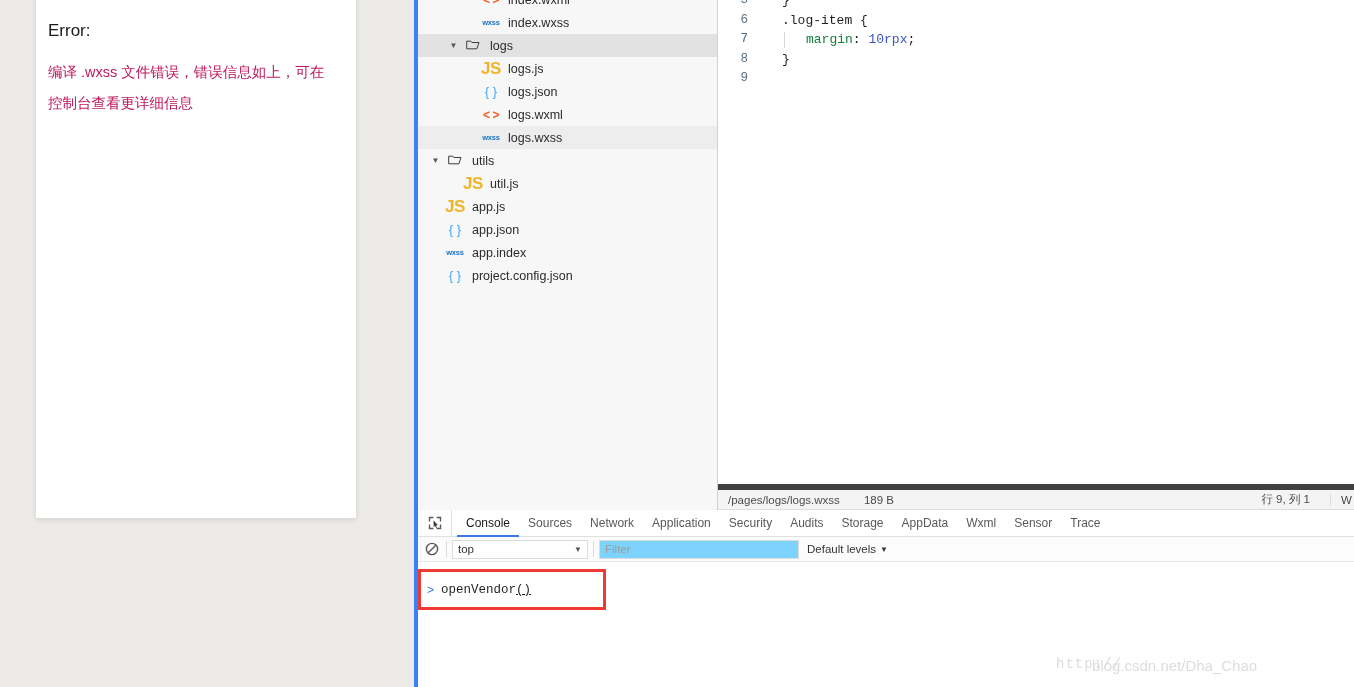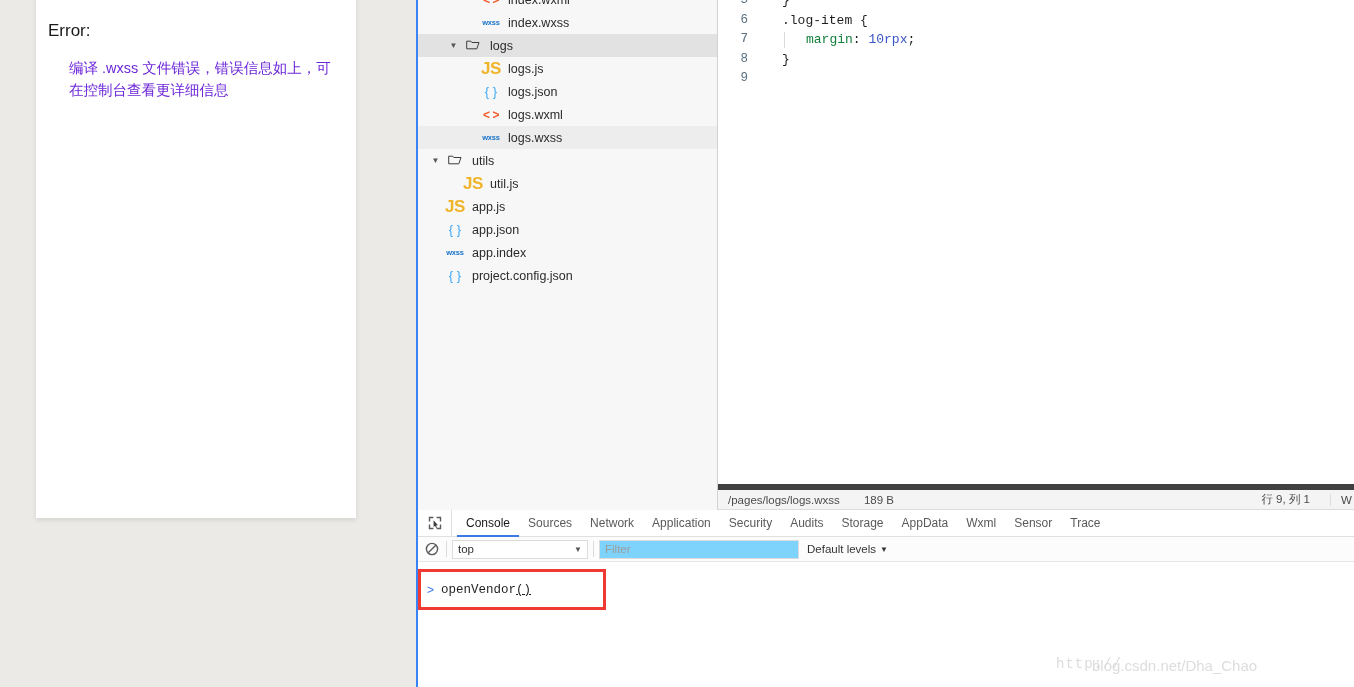--- a/index.html
+++ b/index.html
@@ -11,40 +11,40 @@
     -webkit-font-smoothing: antialiased;
   }
 
   #app { position: relative; width: 1354px; height: 687px; }
 
   
   .left-pane {
     position: absolute; left: 0; top: 0;
     width: 418px; height: 687px;
     background: #eceae7;
-    border-right: 2px solid #3b82f6;
+    border-right: 4px solid #3b82f6;
   }
   .error-card {
     position: absolute; left: 36px; top: -6px;
     width: 320px; height: 524px;
     background: #ffffff;
     box-shadow: 0 2px 5px rgba(0,0,0,0.10);
   }
   .error-inner { padding: 26px 22px 0 12px; }
   .error-title {
     font-size: 17px; color: #1a1a1a; font-weight: 400;
     line-height: 22px; margin-bottom: 15px;
   }
   .error-code {
     font-family: "Liberation Mono", "DejaVu Sans Mono", monospace;
     font-size: 12px; color: #1a1a1a; line-height: 16px;
     margin-bottom: 19px;
   }
   .error-msg {
-    font-size: 14.5px; color: #6d28d9; line-height: 22px; margin-left: 21px;
+    font-size: 14.5px; color: #be185d; line-height: 31px;
   }
 
   
   .tree-pane {
     position: absolute; left: 418px; top: 0;
     width: 300px; height: 510px;
     background: #f7f7f7;
     border-right: 1px solid #d2d2d2;
     overflow: hidden;
   }

